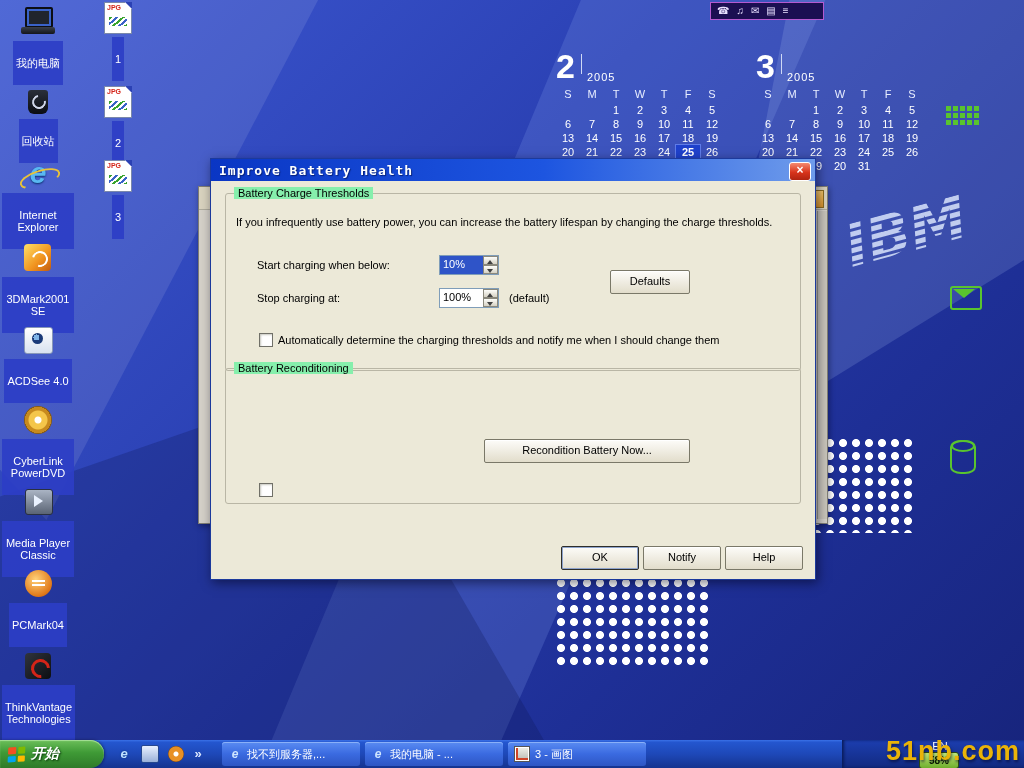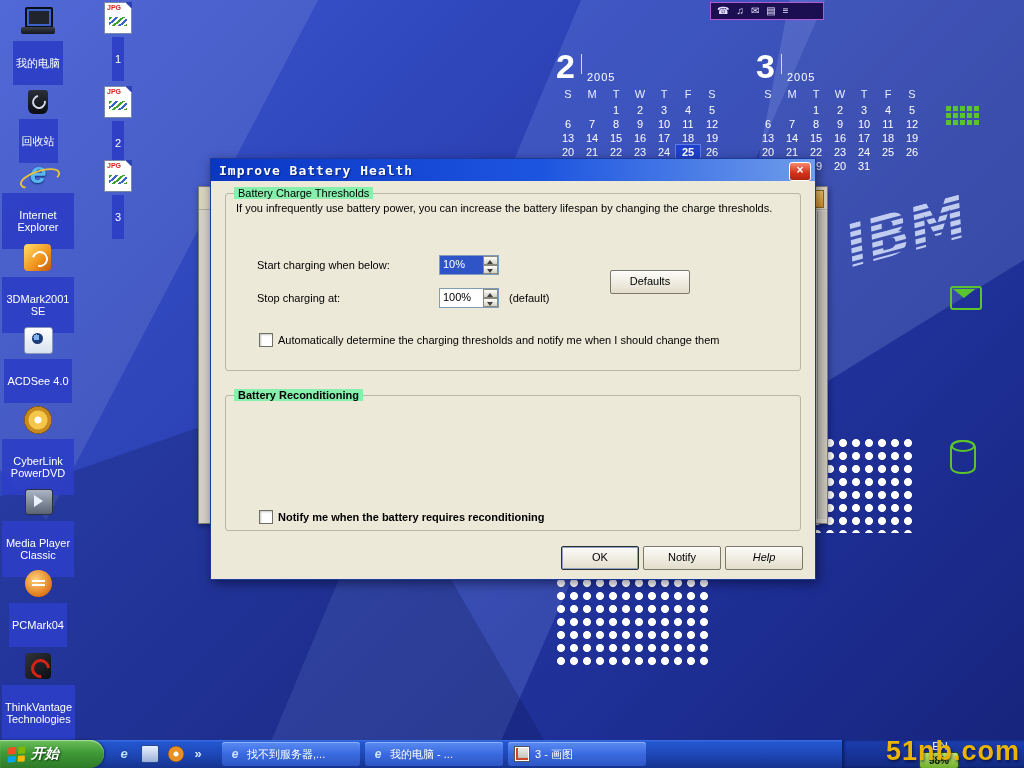--- a/index.html
+++ b/index.html
@@ -121,21 +121,21 @@
     display:flex;align-items:center;}
   .titletext{margin-left:8px;color:#fff;font-family:"DejaVu Sans Mono",monospace;
     font-weight:bold;font-size:13px;letter-spacing:1px;text-shadow:1px 1px 1px #06217a;}
   .closebtn{position:absolute;right:4px;top:3px;width:20px;height:17px;
     background:linear-gradient(#f58a70,#d8341c 55%,#b02410);border:1px solid #fff;border-radius:3px;
     color:#fff;font-size:12px;font-weight:bold;text-align:center;line-height:15px;cursor:pointer;}
   .groupbox{position:absolute;border:1px solid #b9b6a5;border-radius:3px;}
   .grouptitle{position:absolute;top:-7px;left:8px;background:#86efac;padding:0 4px;
     font-size:11px;color:#000;}
   .g1{left:14px;top:34px;width:574px;height:176px;}
-  .g2{left:14px;top:236px;width:574px;height:134px;font-weight:bold;}
+  .g2{left:14px;top:209px;width:574px;height:134px;}
   .dtext{position:absolute;font-size:11px;color:#000;}
   .spin{position:absolute;display:flex;width:60px;height:20px;background:#fff;
     border:1px solid #7f9db9;box-sizing:border-box;}
   .spin-val{flex:1;font-size:11px;padding:2px 2px 0 3px;white-space:nowrap;}
   .spin-val.sel{background:#2f54c8;color:#fff;}
   .spin-arrows{width:15px;display:flex;flex-direction:column;}
   .spin-arrows i{display:block;flex:1;background:linear-gradient(#fdfdfa,#d6d2c4);
     border:1px solid #8a887c;position:relative;}
   .spin-arrows i::after{content:"";position:absolute;left:3px;
     border-left:3px solid transparent;border-right:3px solid transparent;}
@@ -408,21 +408,21 @@
 <div class="dialog">
   <div class="titlebar">
     <span class="titletext">Improve Battery Health</span>
     <span class="closebtn">
       <span>×</span>
     </span>
   </div>
 
   <div class="groupbox g1">
     <span class="grouptitle">Battery Charge Thresholds</span>
-    <span class="dtext" style="left:10px;top:8px;width:548px;">If you infrequently use battery power, you can increase the battery lifespan by changing the charge thresholds.</span>
+    <span class="dtext" style="left:10px;top:22px;width:548px;">If you infrequently use battery power, you can increase the battery lifespan by changing the charge thresholds.</span>
 
     <span class="dtext" style="left:31px;top:65px;">Start charging when below:</span>
     <div class="spin" style="left:213px;top:61px;">
       <span class="spin-val sel">10%</span>
       <span class="spin-arrows">
           <i class="up"></i>
           <i class="dn"></i>
         </span>
     </div>
 
@@ -437,27 +437,27 @@
     <span class="dtext" style="left:283px;top:98px;">(default)</span>
 
     <div class="btn" style="left:384px;top:76px;width:78px;height:22px;line-height:21px;">Defaults</div>
 
     <span class="checkbox" style="left:33px;top:139px;"></span>
     <span class="dtext" style="left:52px;top:140px;width:510px;">Automatically determine the charging thresholds and notify me when I should change them</span>
   </div>
 
   <div class="groupbox g2">
     <span class="grouptitle">Battery Reconditioning</span>
+    <div class="btn" style="left:258px;top:70px;width:204px;height:22px;line-height:21px;">Recondition Battery Now...</div>
     <span class="checkbox" style="left:33px;top:114px;"></span>
-    <span class="dtext" style="left:52px;top:115px;width:510px;">Notify me when the battery requires reconditioning</span>
   </div>
 
   <div class="btn default" style="left:350px;top:387px;width:76px;height:22px;line-height:21px;">OK</div>
   <div class="btn" style="left:432px;top:387px;width:76px;height:22px;line-height:21px;">Notify</div>
-  <div class="btn" style="left:514px;top:387px;width:76px;height:22px;line-height:21px;font-style:italic;">Help</div>
+  <div class="btn" style="left:514px;top:387px;width:76px;height:22px;line-height:21px;">Help</div>
 </div>
 
 <div class="taskbar">
   <div class="startbtn">
     <span class="winflag">
         <i></i>
         <i></i>
         <i></i>
         <i></i>
       </span>

